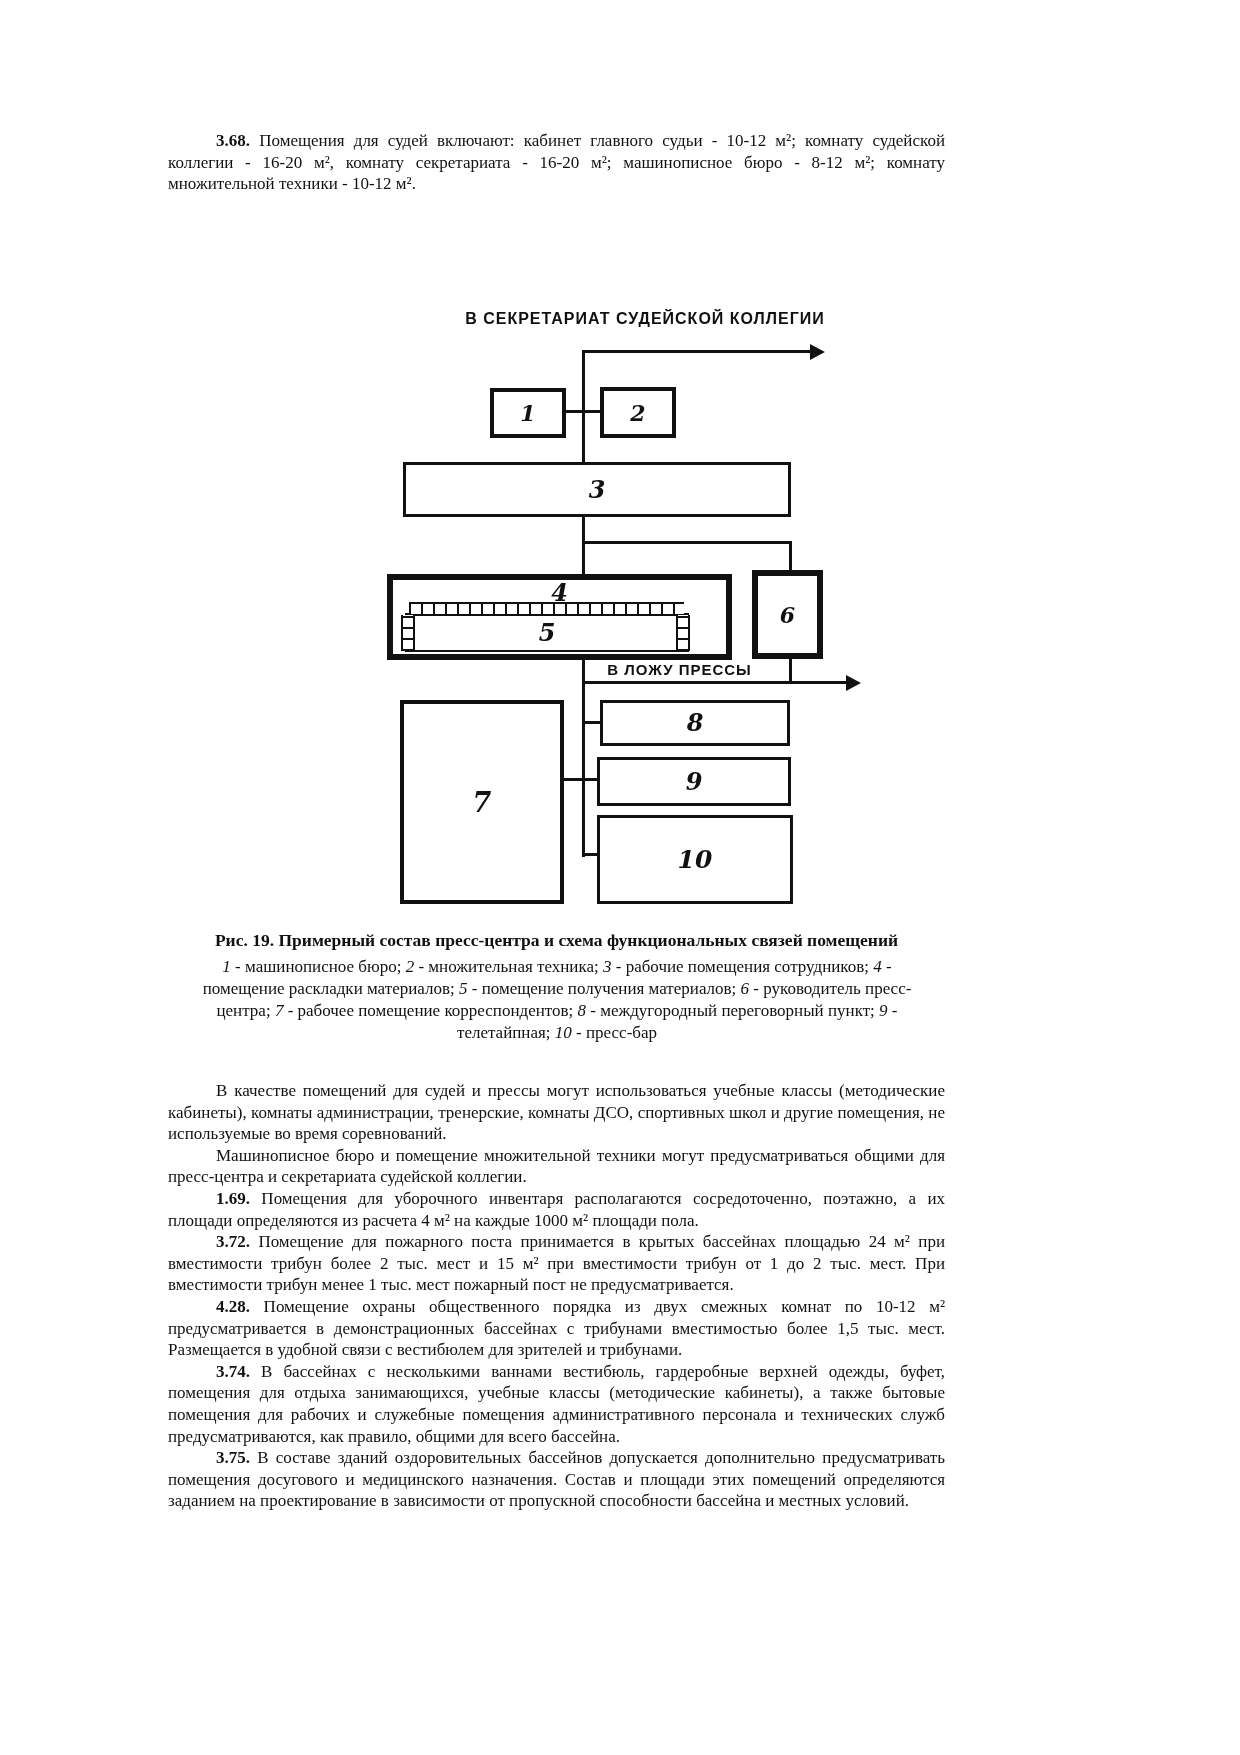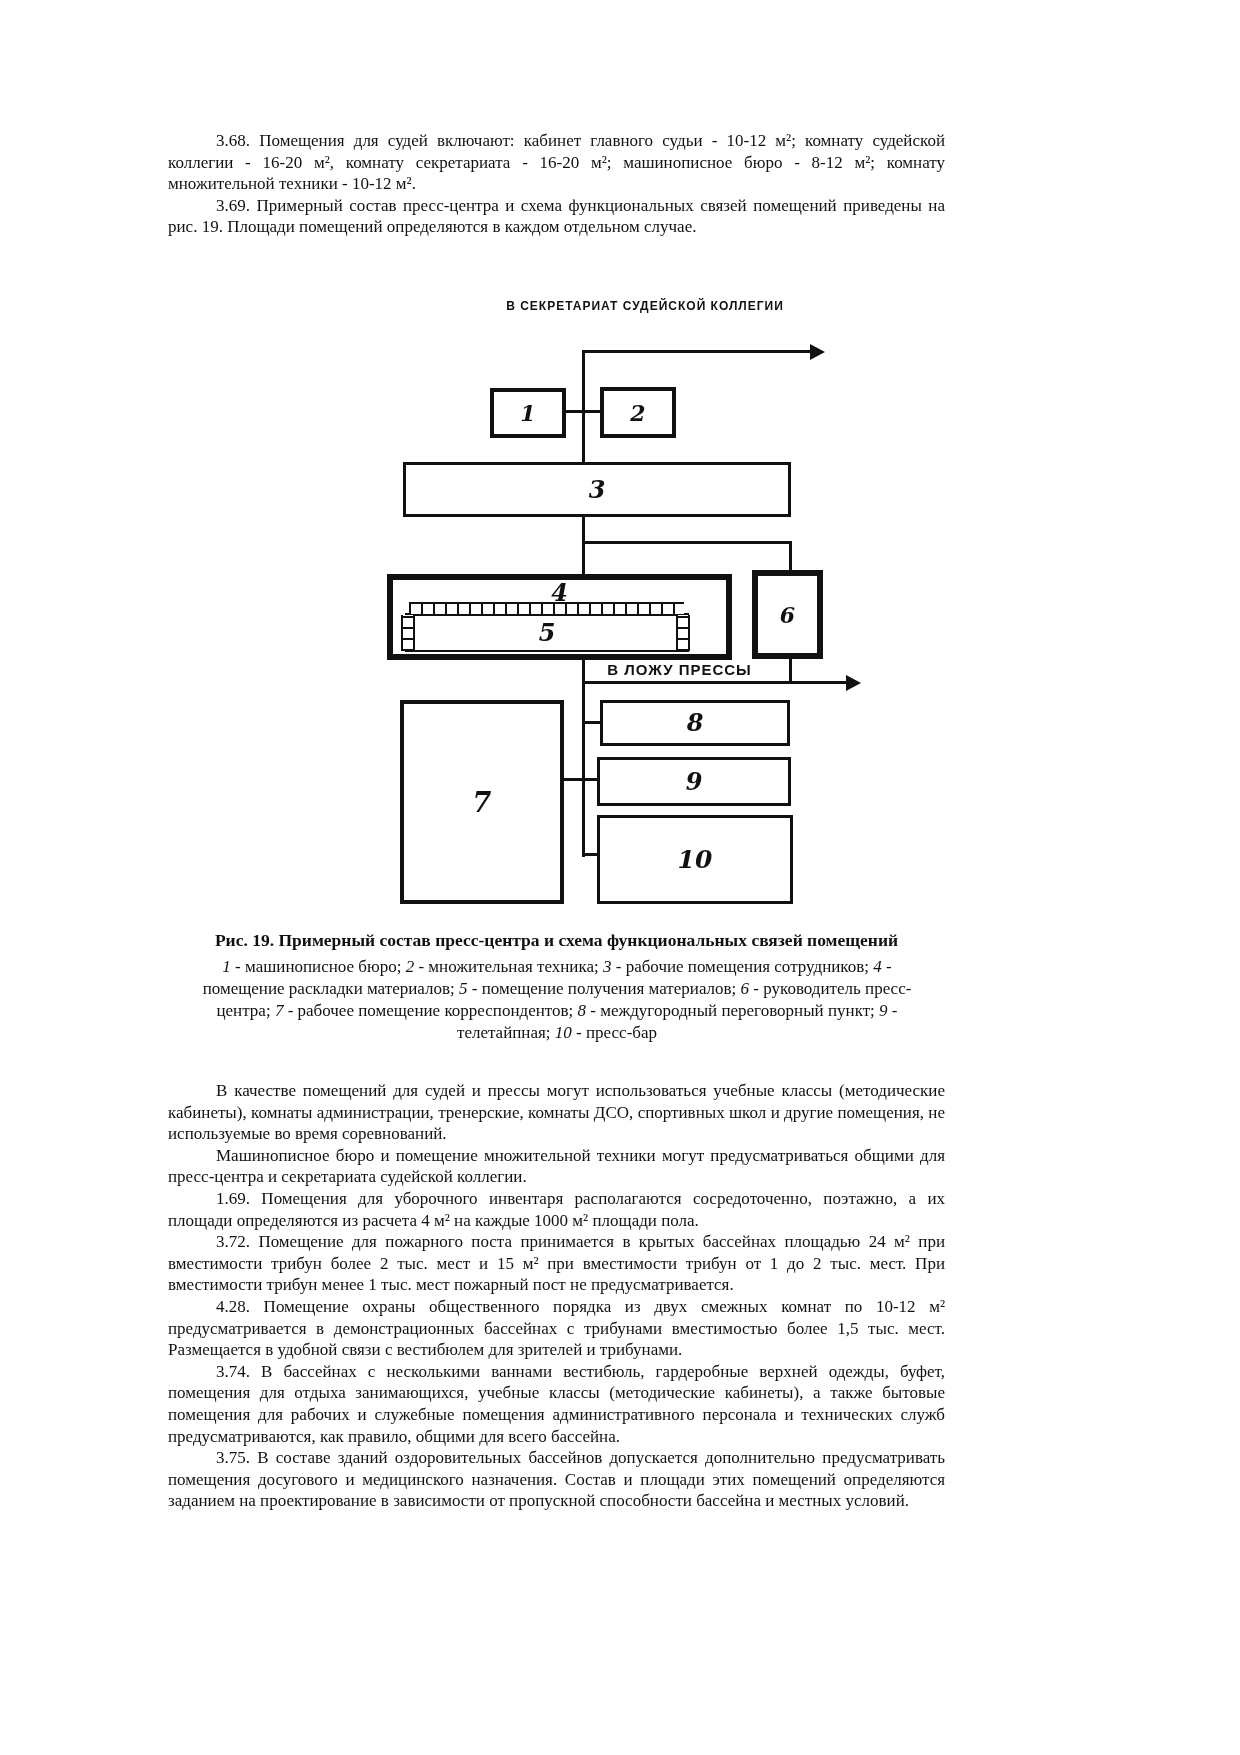--- a/index.html
+++ b/index.html
@@ -14,21 +14,21 @@
   }
   
   .textblock{position:absolute;left:168px;width:777px;}
   .textblock p{
     margin:0;
     font-size:17px;
     line-height:21.6px;
     text-align:justify;
     text-indent:48px;
   }
-  .textblock p b{font-weight:normal;}
+  .textblock p b{font-weight:bold;}
   
   .caption{
     position:absolute;left:168px;top:929px;width:777px;
     text-align:center;font-weight:bold;font-size:17.5px;line-height:22px;
   }
   .legend{
     position:absolute;left:186px;top:956px;width:742px;
     text-align:center;font-size:17px;line-height:22px;
   }
   .legend i{font-style:italic;}
@@ -57,26 +57,25 @@
     border-left:2px solid #111;border-right:2px solid #111;
   }
 </style>
 </head>
 <body>
 
 <div class="page">
 
   <div class="textblock" style="top:130px;">
     <p><b>3.68.</b> <span>Помещения для судей включают: кабинет главного судьи - 10-12 м²; комнату судейской коллегии - 16-20 м², комнату секретариата - 16-20 м²; машинописное бюро - 8-12 м²; комнату множительной техники - 10-12 м².</span></p>
-    <p><b>3.69.</b> <span>Примерный состав пресс-центра и схема функциональных связей помещений приведены на рис. 19. Площади помещений определяются в каждом отдельном случае.</span></p>
   </div>
 
   <div>
 
-    <div class="dg dlabel" style="left:420px;top:299px;width:450px;font-size:12px;">В СЕКРЕТАРИАТ СУДЕЙСКОЙ КОЛЛЕГИИ</div>
+    <div class="dg dlabel" style="left:420px;top:310px;width:450px;font-size:16px;">В СЕКРЕТАРИАТ СУДЕЙСКОЙ КОЛЛЕГИИ</div>
     <div class="dg ln" style="left:582px;top:350px;width:230px;height:3px;"></div>
     <div class="dg arrowhead" style="left:810px;top:344px;"></div>
     <div class="dg ln" style="left:582px;top:350px;width:3px;height:114px;"></div>
 
     <div class="dg ln" style="left:560px;top:410px;width:46px;height:3px;"></div>
     <div class="dg bx" style="left:490px;top:388px;width:76px;height:50px;border-width:4px;">
         <span class="num">1</span>
       </div>
     <div class="dg bx" style="left:600px;top:387px;width:76px;height:51px;border-width:4px;">
         <span class="num">2</span>

